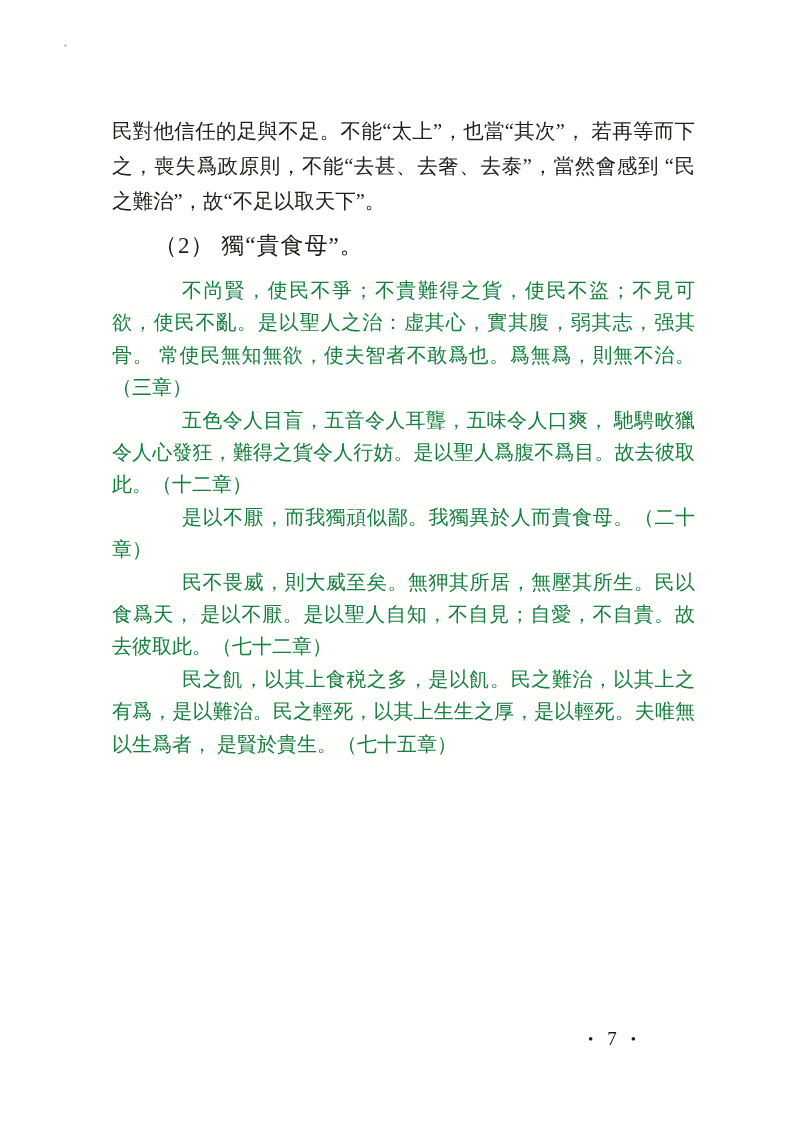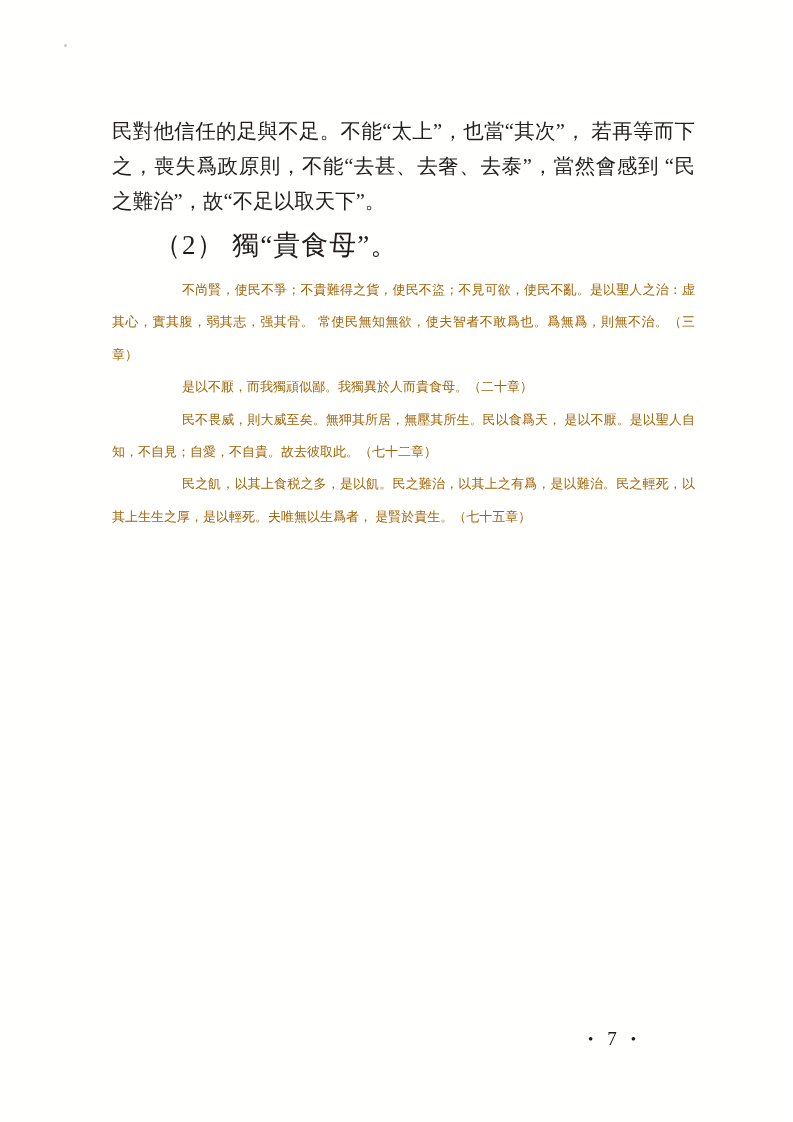--- a/index.html
+++ b/index.html
@@ -19,34 +19,34 @@
     top: 114px;
     width: 583px;
   }
   .intro {
     font-size: 20.5px;
     line-height: 35px;
     text-align: justify;
     text-indent: 0;
   }
   .heading {
-    font-size: 27px;
+    font-size: 23px;
     line-height: 35px;
     font-weight: normal;
     margin-top: 9px;
     padding-left: 42px;
     letter-spacing: 1px;
   }
   .quotes { margin-top: 11px; }
   .quote {
-    font-size: 13px;
+    font-size: 20px;
     line-height: 32.4px;
     text-align: justify;
     text-indent: 70px;
-    color: #a16207;
+    color: #15803d;
   }
   .commentary {
     margin-top: 14px;
     font-size: 20.5px;
     line-height: 34.6px;
     text-align: justify;
     text-indent: 42px;
   }
   .footer {
     position: absolute;
@@ -76,20 +76,21 @@
   <div class="speck"></div>
 
   <div class="content">
 
     <p class="intro">民對他信任的足與不足。不能“太上”，也當“其次”， 若再等而下之，喪失爲政原則，不能“去甚、去奢、去泰”，當然會感到 “民之難治”，故“不足以取天下”。</p>
 
     <h3 class="heading">（2） 獨“貴食母”。</h3>
 
     <div class="quotes">
       <p class="quote"><span>不尚賢，使民不爭；不貴難得之貨，使民不盜；不見可欲，使民不亂。是以聖人之治：虚其心，實其腹，弱其志，强其骨。 常使民無知無欲，使夫智者不敢爲也。爲無爲，則無不治。</span><span>（三章）</span></p>
+      <p class="quote"><span>五色令人目盲，五音令人耳聾，五味令人口爽， 馳騁畋獵令人心發狂，難得之貨令人行妨。是以聖人爲腹不爲目。故去彼取此。</span><span>（十二章）</span></p>
       <p class="quote"><span>是以不厭，而我獨頑似鄙。我獨異於人而貴食母。</span><span>（二十章）</span></p>
       <p class="quote"><span>民不畏威，則大威至矣。無狎其所居，無壓其所生。民以食爲天， 是以不厭。是以聖人自知，不自見；自愛，不自貴。故去彼取此。</span><span>（七十二章）</span></p>
       <p class="quote"><span>民之飢，以其上食税之多，是以飢。民之難治，以其上之有爲，是以難治。民之輕死，以其上生生之厚，是以輕死。夫唯無以生爲者， 是賢於貴生。</span><span>（七十五章）</span></p>
     </div>
 
 
   </div>
 
   <div class="footer">
     <span class="dot">•</span>

